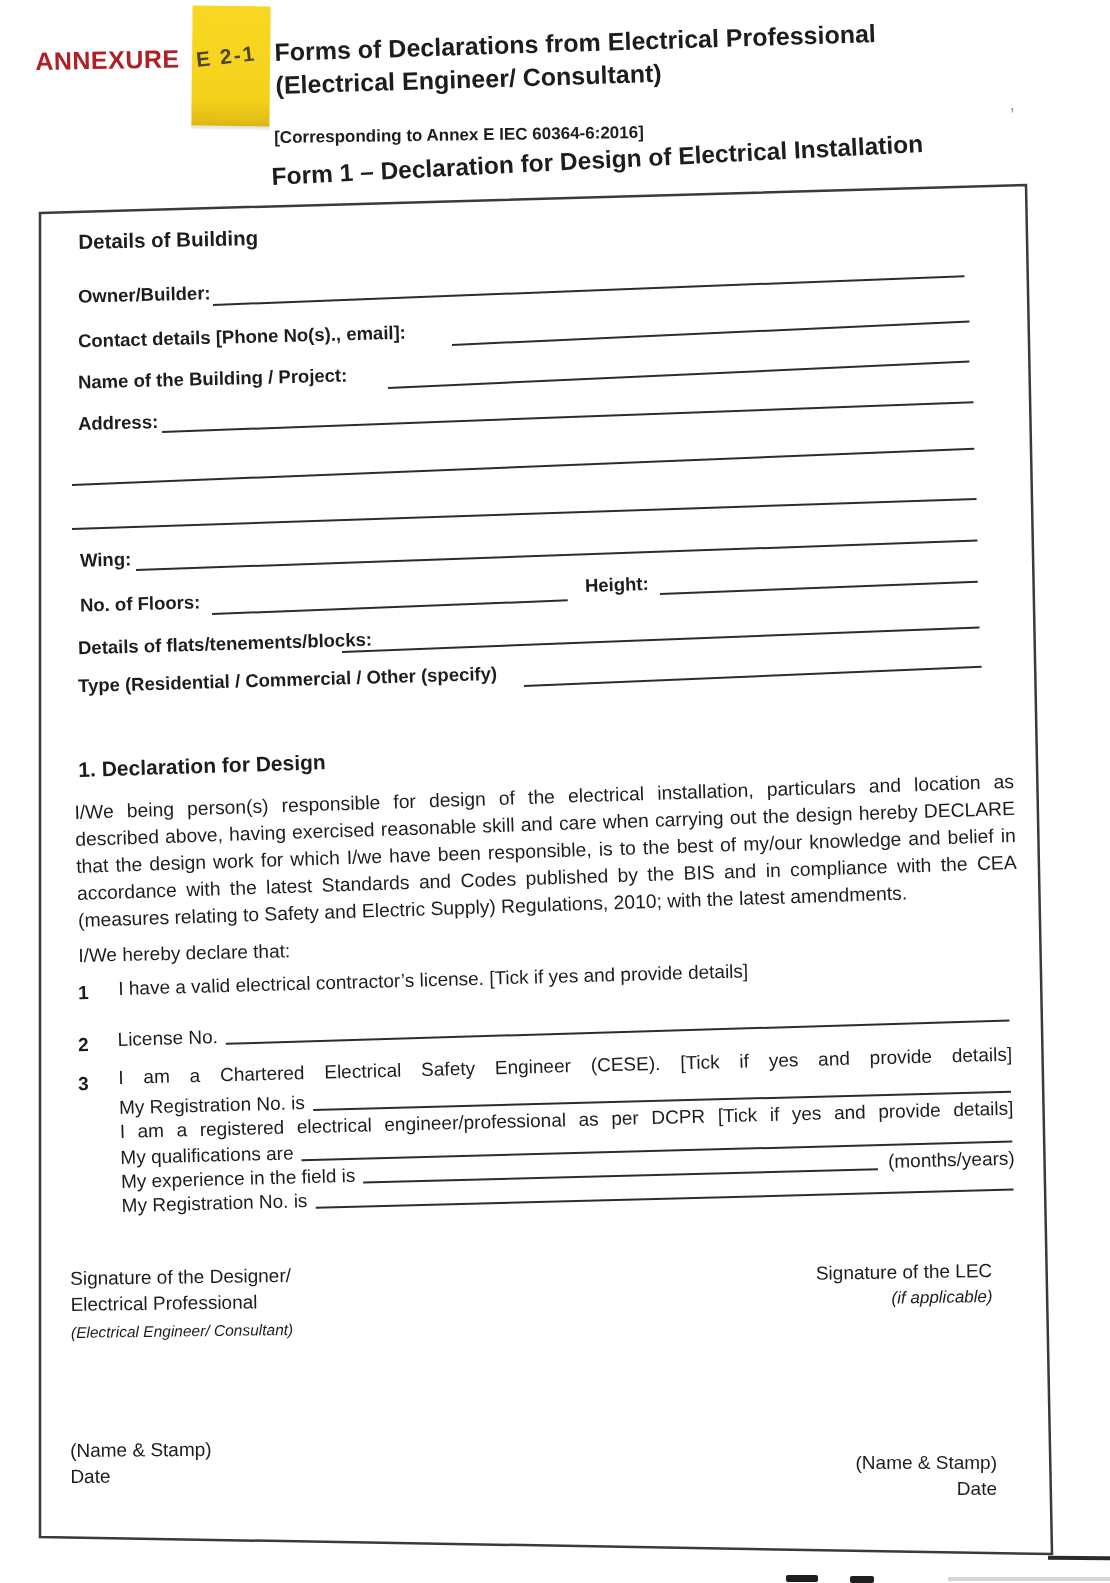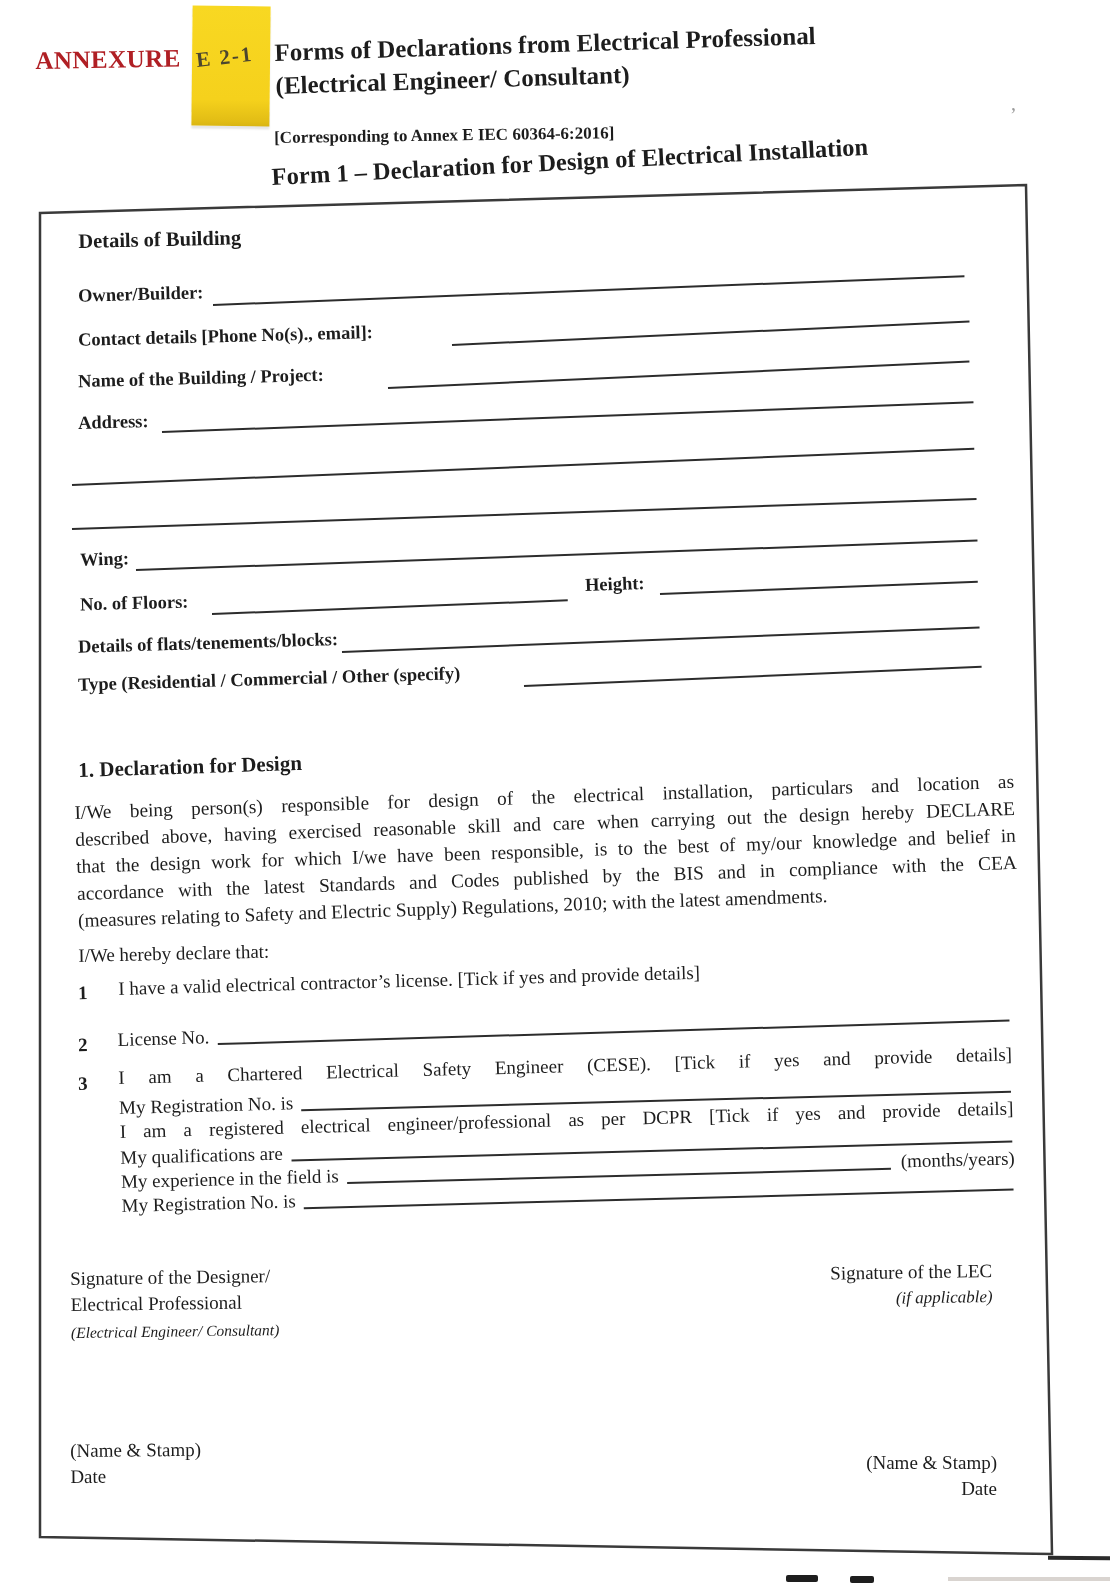--- a/index.html
+++ b/index.html
@@ -1,19 +1,19 @@
 <!DOCTYPE html>
 <html><head>
 <meta charset="utf-8">
 <style>
   html,body{margin:0;padding:0;background:#ffffff;}
   .page{
     position:relative;width:1110px;height:1583px;overflow:hidden;
     background:#ffffff;
-    font-family:Liberation Serif, serif;
+    font-family:Liberation Sans, sans-serif;
     color:#1d1d1d;
   }
   .abs{position:absolute;}
   .b{font-weight:700;}
   
   .fline{position:absolute;height:0;border-bottom:2px solid #2c2c2c;transform-origin:left center;}
   
   .frow{display:flex;align-items:flex-end;}
   .frow .lbl{white-space:nowrap;}
   .frow .ln{flex:1 1 auto;border-bottom:2px solid #2c2c2c;margin:0 2px 4px 8px;}

